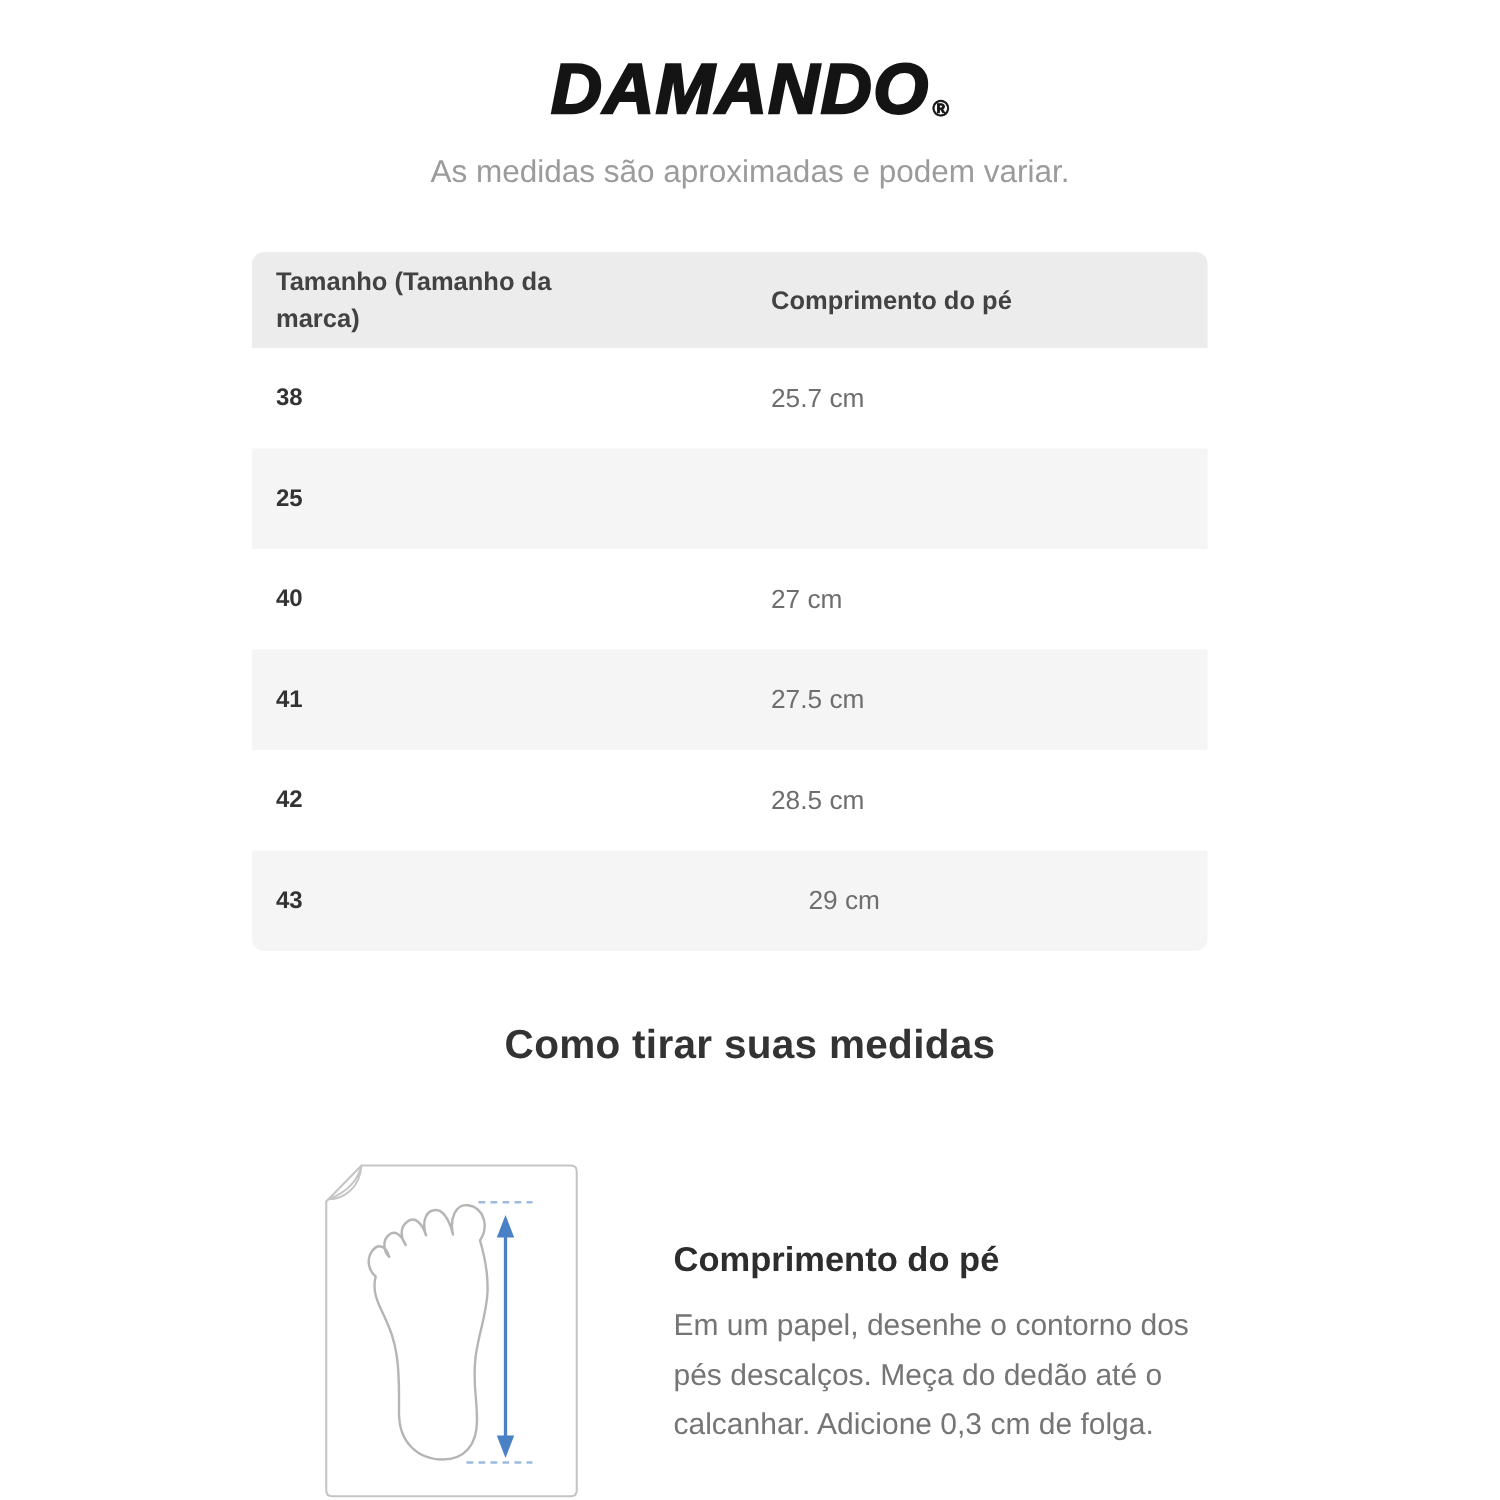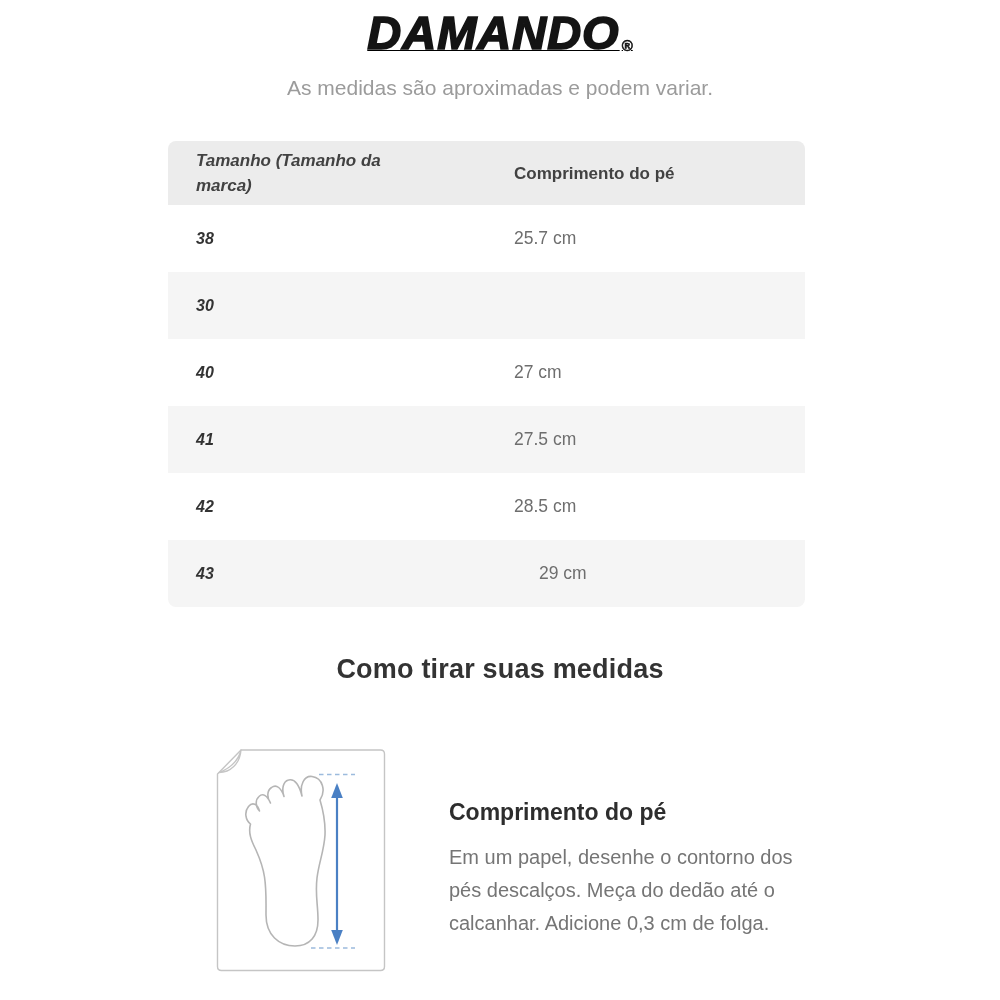--- a/index.html
+++ b/index.html
@@ -1,21 +1,21 @@
 <!DOCTYPE html>
 <html style="--logo-black: #141414; --header-bg: #ececec; --stripe-bg: #f5f5f5; --text-dark: #333333; --text-muted: #6e6e6e; --text-light: #9b9b9b; --text-body: #757575; --arrow-blue: #4a80c4; --dash-blue: #9cbbdd; --line-gray: #c5c5c5; --foot-gray: #b5b5b5;"><head>
 <meta charset="utf-8">
 <style>
   html,body{margin:0;padding:0;background:#ffffff;}
   *{box-sizing:border-box;}
   body{font-family:"Liberation Sans","DejaVu Sans",sans-serif;-webkit-font-smoothing:antialiased;}
   .page{position:relative;width:1000px;height:1000px;background:#fff;overflow:hidden;}
 
   
-  .brand{margin-top:4px;text-align:center;line-height:58px;white-space:nowrap;text-decoration:underline;}
+  .brand{margin-top:30px;text-align:center;line-height:58px;white-space:nowrap;}
   .brand .logo-text{
     font-size:47px;font-style:italic;font-weight:700;letter-spacing:1px;
     color:var(--logo-black,#141414);
     -webkit-text-stroke:1.7px var(--logo-black,#141414);
   }
   .brand .reg-mark{
     font-size:15px;font-weight:700;color:var(--logo-black,#141414);
     position:relative;bottom:-2px;margin-left:2px;
     -webkit-text-stroke:0.6px var(--logo-black,#141414);
   }
@@ -27,21 +27,21 @@
   
   .size-table{width:637px;margin-left:168px;margin-top:38px;}
   .trow,.thead{display:flex;align-items:center;}
   .thead{
     height:64px;background:var(--header-bg,#ececec);
     border-radius:8px 8px 0 0;
   }
   .trow{height:67px;background:#fff;}
   .trow.striped{background:var(--stripe-bg,#f5f5f5);}
   .trow.last{border-radius:0 0 8px 8px;gap:25px;}
-  .col1{flex:0 0 346px;padding-left:28px;font-style:italic;}
+  .col1{flex:0 0 346px;padding-left:16px;}
   .col2{flex:1;}
   .th{font-size:17px;font-weight:700;color:#424242;line-height:25px;}
   .th.col1{max-width:346px;}
   .th.col1 .th-inner{display:block;max-width:215px;}
   .cell-size{font-size:16px;font-weight:700;color:var(--text-dark,#333333);}
   .cell-length{font-size:17.5px;font-weight:400;color:var(--text-muted,#6e6e6e);}
 
   
   .section-title{
     text-align:center;margin-top:44px;line-height:36px;
@@ -82,21 +82,21 @@
       <div class="th col1">
           <span class="th-inner">Tamanho (Tamanho da marca)</span>
         </div>
       <div class="th col2">Comprimento do pé</div>
     </div>
     <div class="trow">
       <div class="col1 cell-size">38</div>
       <div class="col2 cell-length">25.7 cm</div>
     </div>
     <div class="trow striped">
-      <div class="col1 cell-size">30</div>
+      <div class="col1 cell-size">25</div>
     </div>
     <div class="trow">
       <div class="col1 cell-size">40</div>
       <div class="col2 cell-length">27 cm</div>
     </div>
     <div class="trow striped">
       <div class="col1 cell-size">41</div>
       <div class="col2 cell-length">27.5 cm</div>
     </div>
     <div class="trow">

